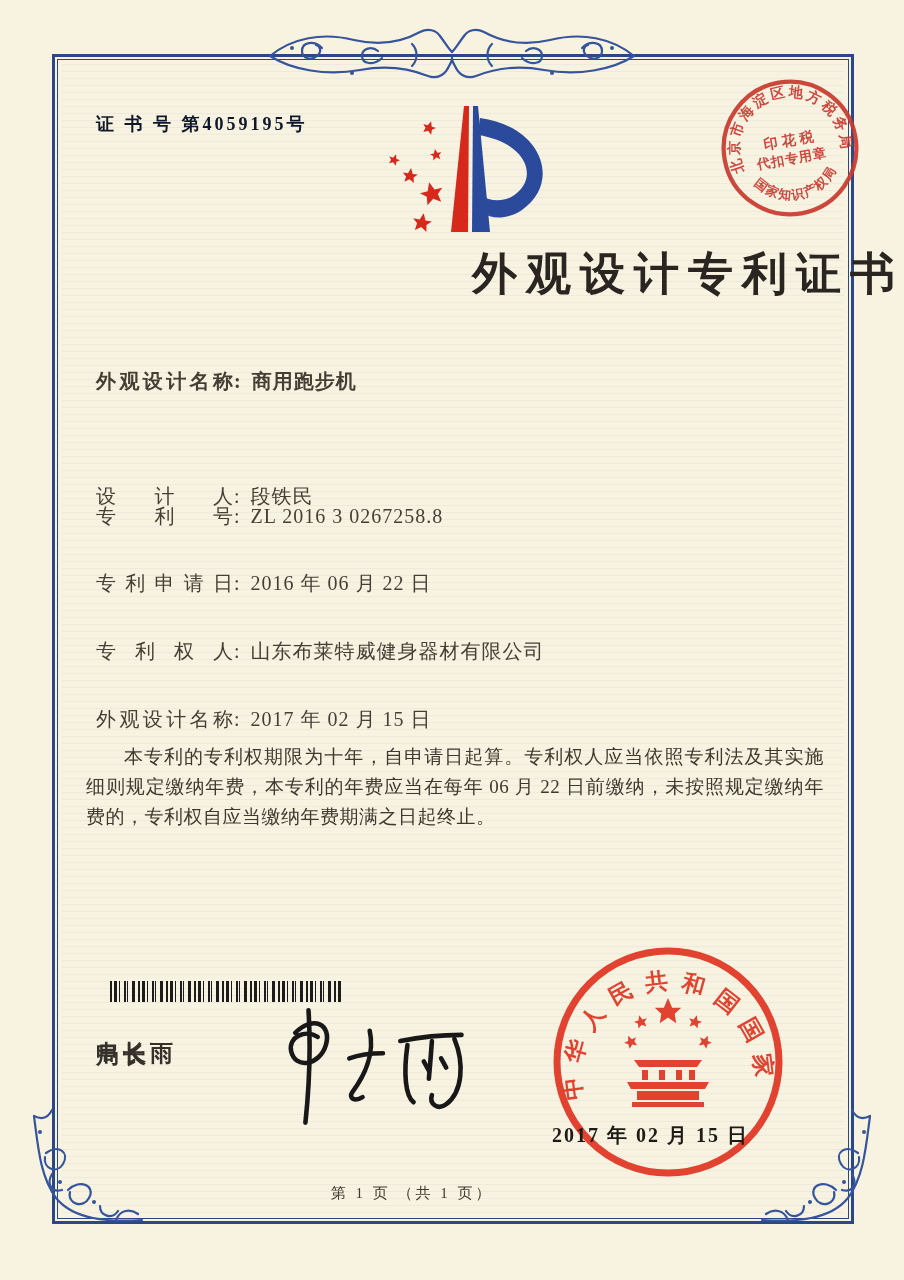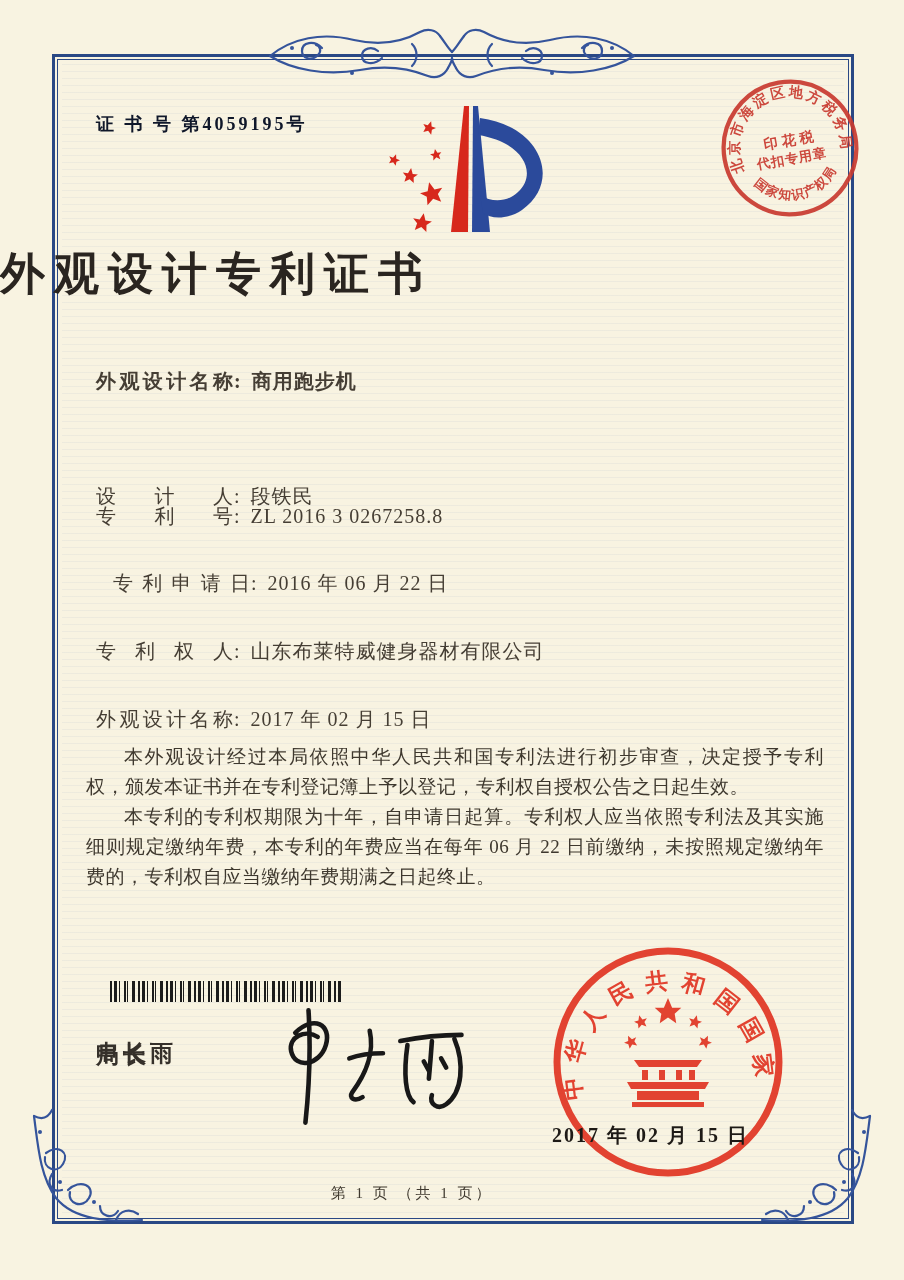--- a/index.html
+++ b/index.html
@@ -32,30 +32,30 @@
 
   .cert-no {
     position:absolute; left:96px; top:112px;
     font-size:18px; letter-spacing:3px; color:#0f172a; font-weight:bold;
   }
   .logo { position:absolute; left:372px; top:98px; width:190px; height:142px; }
   .tax-seal { position:absolute; left:700px; top:58px; width:180px; height:180px; opacity:0.92; }
 
   .title {
     position:absolute; left:0; top:244px; width:904px;
-    text-align:left; font-size:45px; font-weight:bold;
+    text-align:right; font-size:45px; font-weight:bold;
     letter-spacing:9px; color:#2a2520;
   }
 
   .field { position:absolute; left:96px; font-size:20px; color:#453e34; letter-spacing:1px; white-space:nowrap; }
   .field .lbl { display:inline-block; width:138px; text-align:justify; text-align-last:justify; }
   .field .col { display:inline-block; }
   .field .val { margin-left:10px; }
   .f0 { top:368px;font-weight:bold; } .f1 { top:435px;margin-top:48px; } .f2 { top:503px; }
-  .f3 { top:570px;margin-left:17px; } .f4 { top:638px; } .f5 { top:706px; }
+  .f3 { top:570px; } .f4 { top:638px; } .f5 { top:706px; }
 
   .paras { position:absolute; left:86px; top:742px; width:738px; }
   .paras p {
     font-size:19px; line-height:30px; text-indent:2em; text-align:justify;
     color:#3e382e; letter-spacing:0.5px;
   }
 
   .barcode {
     position:absolute; left:110px; top:981px; width:233px; height:21px;
     background:repeating-linear-gradient(90deg,
@@ -182,21 +182,20 @@
   <span class="lbl">专利申请日</span><span class="col">:</span><span class="val">2016 年 06 月 22 日</span>
 </div>
 <div class="field f4">
   <span class="lbl">专利权人</span><span class="col">:</span><span class="val">山东布莱特威健身器材有限公司</span>
 </div>
 <div class="field f5">
   <span class="lbl">外观设计名称</span><span class="col">:</span><span class="val">2017 年 02 月 15 日</span>
 </div>
 
 <div class="paras">
-  <p>本外观设计经过本局依照中华人民共和国专利法进行初步审查，决定授予专利权，颁发本证书并在专利登记簿上予以登记，专利权自授权公告之日起生效。</p>
   <p>本专利的专利权期限为十年，自申请日起算。专利权人应当依照专利法及其实施细则规定缴纳年费，本专利的年费应当在每年 06 月 22 日前缴纳，未按照规定缴纳年费的，专利权自应当缴纳年费期满之日起终止。</p>
 </div>
 
 <div class="barcode"></div>
 
 <div class="sig-role">局长</div>
 <div class="sig-name">申长雨</div>
 
 <svg class="signature" viewBox="0 0 250 125">
   <g stroke="#181818" stroke-width="4.5" fill="none" stroke-linecap="round" stroke-linejoin="round">

